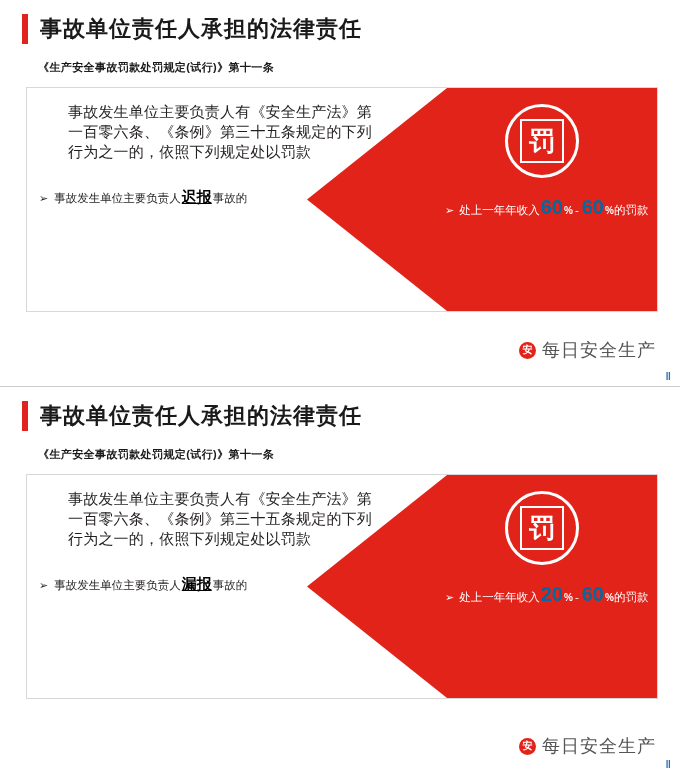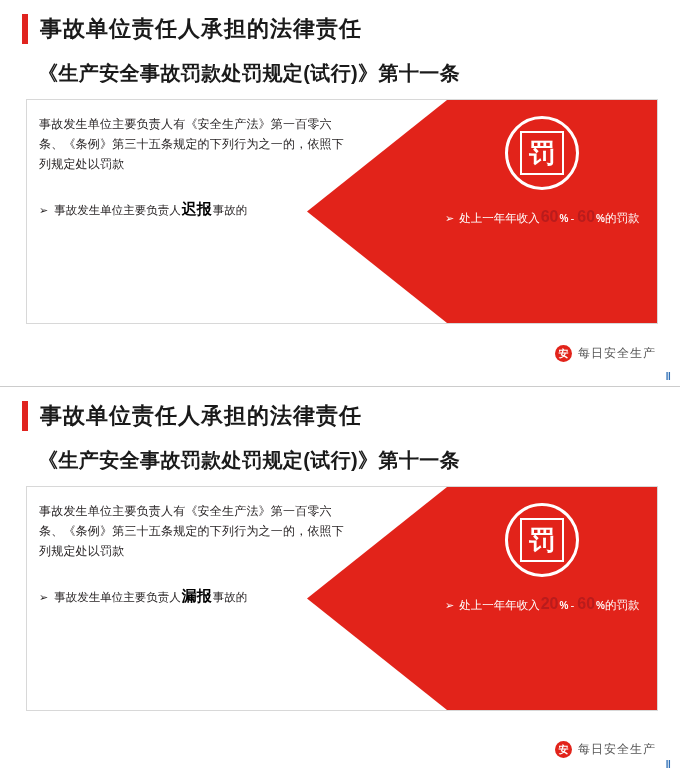--- a/index.html
+++ b/index.html
@@ -46,21 +46,21 @@
     font-size: 22px;
     font-weight: bold;
     color: #1a1a1a;
     letter-spacing: 1px;
     white-space: nowrap;
   }
 
   
   .subtitle {
     margin: 16px 0 0 38px;
-    font-size: 20px;
+    font-size: 11px;
     font-weight: bold;
     color: #1a1a1a;
     letter-spacing: 0.4px;
   }
 
   
   .card {
     position: relative;
     margin: 12px 22px 0 26px;
     height: 225px;
@@ -80,43 +80,45 @@
     clip-path: polygon(40% 0, 100% 0, 100% 100%, 40% 100%, 0 50%);
   }
   .card-left {
     position: relative;
     z-index: 2;
     width: 330px;
     padding: 14px 0 0 12px;
     box-sizing: border-box;
   }
   .para {
-    font-size: 12px;
+    font-size: 15px;
     color: #231f20;
     line-height: 20px;
     width: 310px;
     letter-spacing: 0.2px;
+    margin-left: 29px;
   }
   .bullet-line {
     margin-top: 26px;
     font-size: 11.5px;
     color: #231f20;
     display: flex;
     align-items: baseline;
   }
   .arrow-glyph {
     font-size: 11px;
     color: #231f20;
     margin-right: 6px;
   }
   .keyword {
     font-size: 15px;
     font-weight: bold;
     color: #000000;
     padding: 0 1px;
+    text-decoration: underline;
   }
 
   
   .seal {
     position: absolute;
     z-index: 3;
     top: 16px;
     left: 478px;
     width: 68px;
     height: 68px;
@@ -146,23 +148,23 @@
     left: 418px;
     top: 108px;
     display: flex;
     align-items: baseline;
     color: #ffffff;
     font-size: 11.5px;
     white-space: nowrap;
   }
   .red-bullet .arrow-glyph { color: #ffffff; margin-right: 5px; }
   .pct-num {
-    font-size: 16px;
-    font-weight: bold;
-    color: #b91c1c;
+    font-size: 20px;
+    font-weight: bold;
+    color: #0369a1;
     padding: 0 1px;
   }
   .pct-sign {
     font-size: 10px;
     font-weight: bold;
     color: #ffffff;
   }
   .dash { color: #ffffff; padding: 0 2px; }
 
   
@@ -181,21 +183,21 @@
     background: #e2231a;
     color: #ffffff;
     font-size: 10px;
     display: flex;
     align-items: center;
     justify-content: center;
     margin-right: 6px;
     font-weight: bold;
   }
   .brand-text {
-    font-size: 12px;
+    font-size: 18px;
     color: #555555;
     letter-spacing: 1px;
   }
   .pager {
     position: absolute;
     right: 10px;
     font-size: 11px;
     color: #2f6fb5;
     letter-spacing: -1px;
     font-weight: bold;

